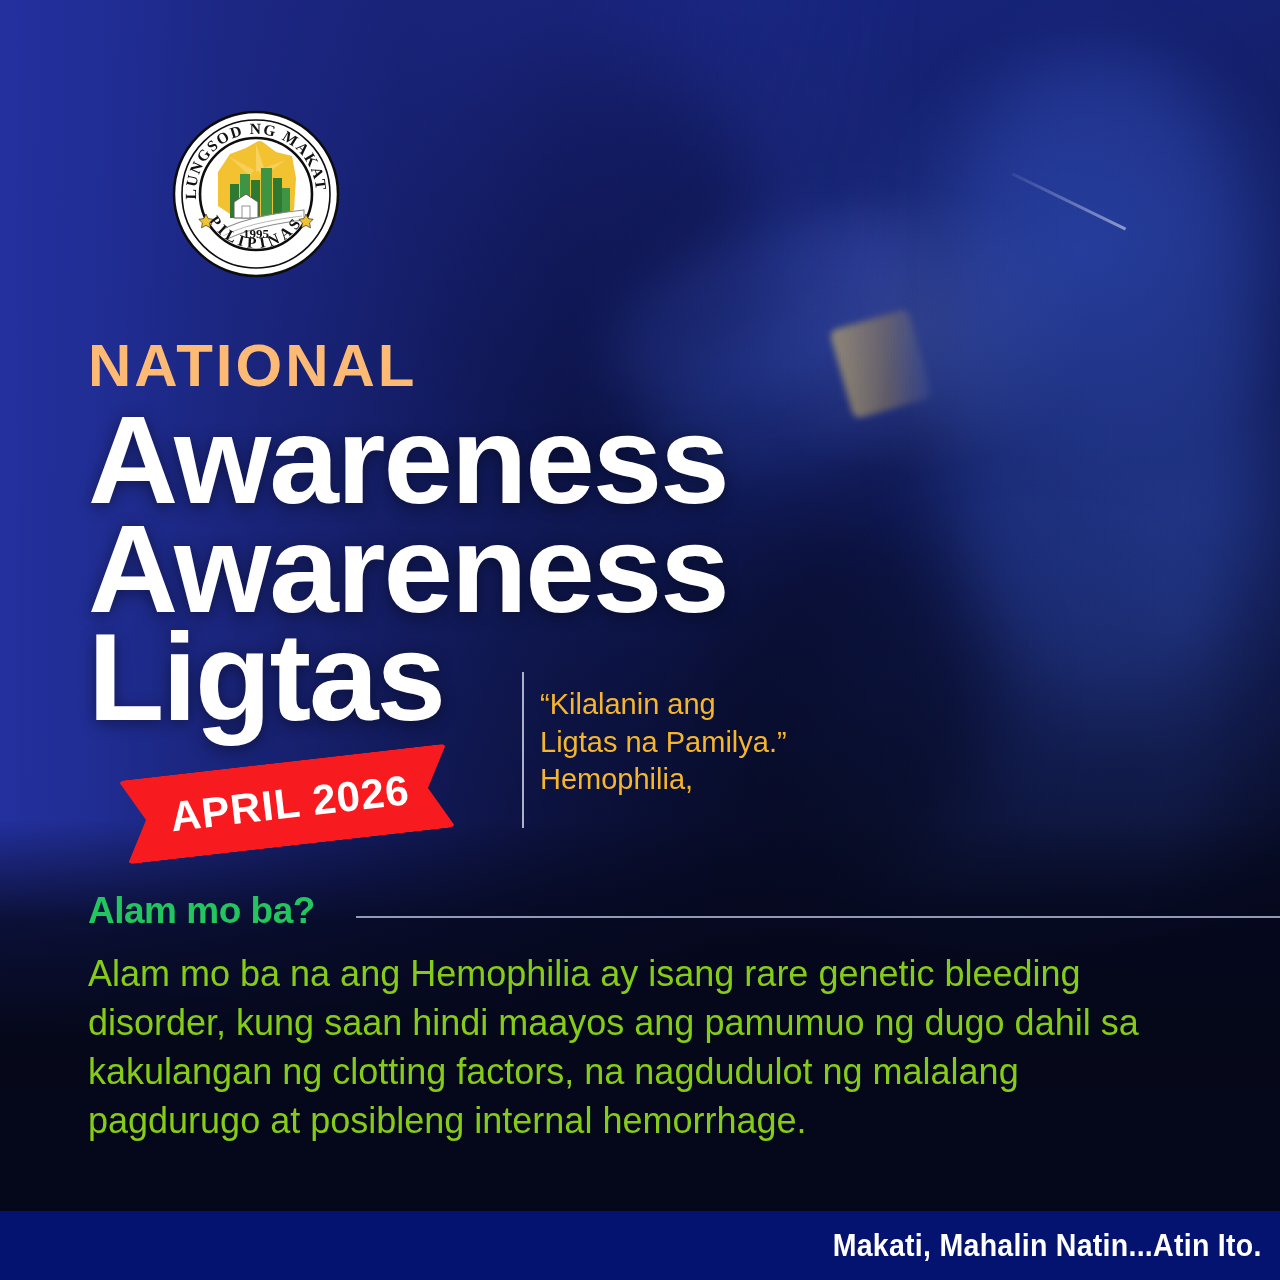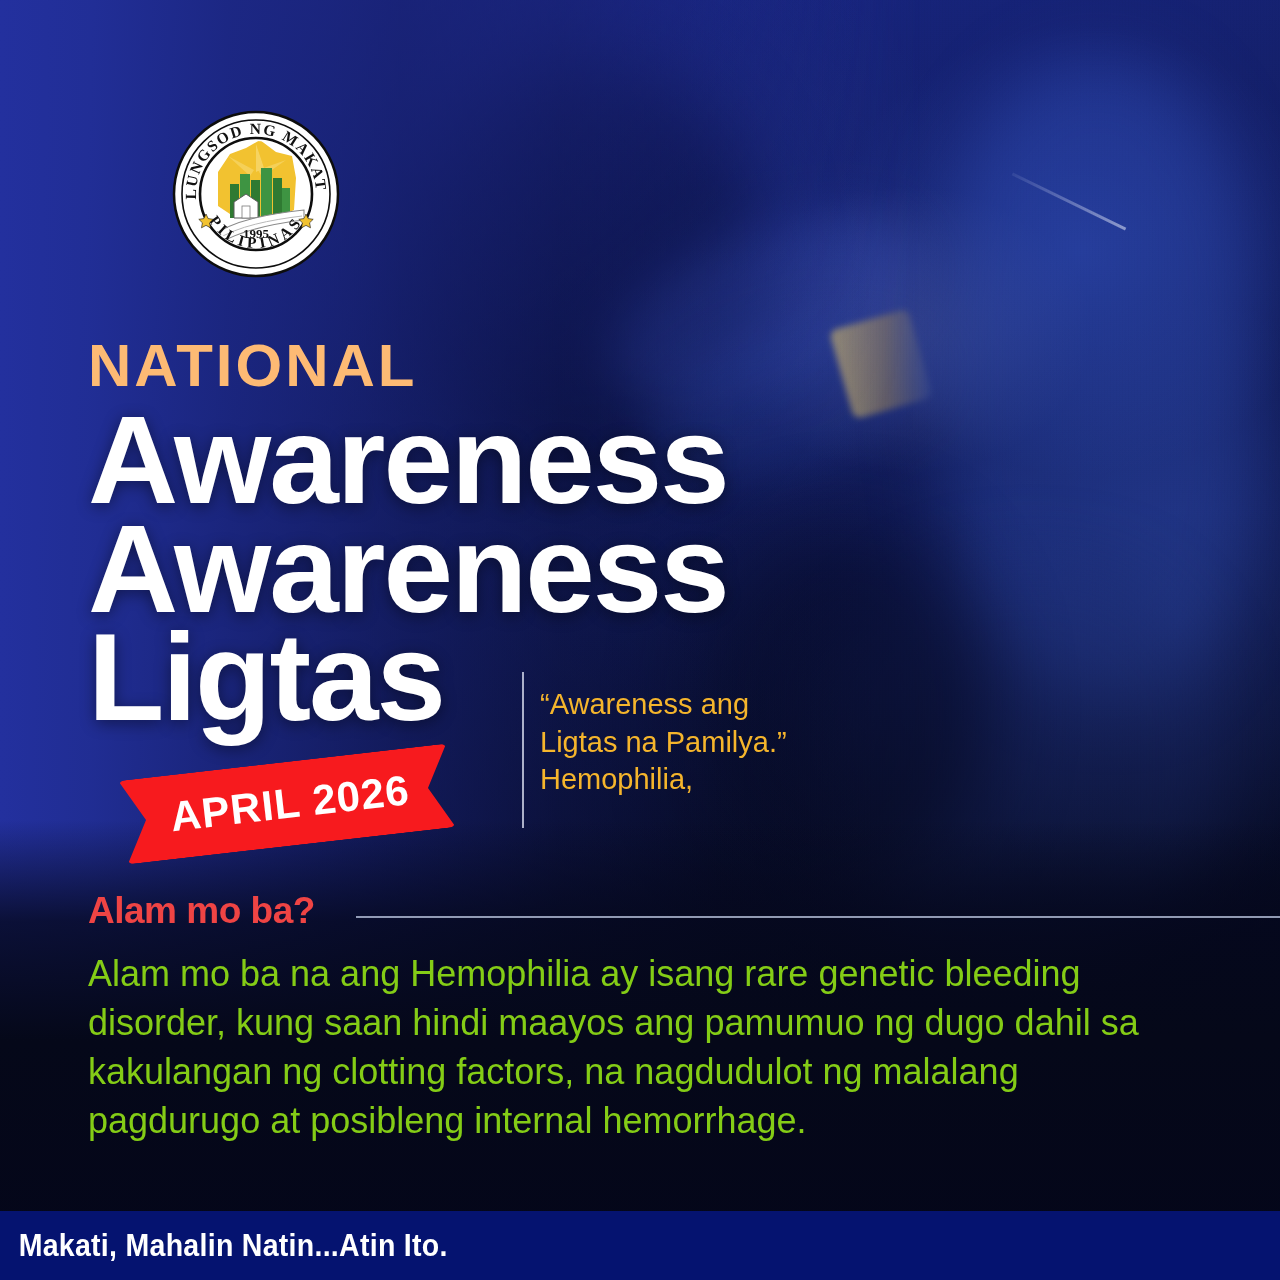--- a/index.html
+++ b/index.html
@@ -119,35 +119,35 @@
     background:rgba(225,230,245,.75);
   }
   .tagline{
     position:absolute;left:540px;top:686px;width:350px;
     color:#f5b52c;font-size:29px;line-height:1.30;font-weight:500;
   }
 
   
   .dyk-head{
     position:absolute;left:88px;top:890px;
-    color:#ef4444;font-size:37px;font-weight:bold;letter-spacing:-.5px;
+    color:#22c55e;font-size:37px;font-weight:bold;letter-spacing:-.5px;
   }
   .dyk-rule{
     position:absolute;left:356px;top:916px;right:0;height:2px;
     background:rgba(200,210,235,.72);
   }
   .dyk-body{
     position:absolute;left:88px;top:950px;width:1110px;
     color:#84cc16;font-size:36px;line-height:1.36;font-weight:400;
   }
 
   
   .footer{
     position:absolute;left:0;right:0;bottom:0;height:69px;
-    background:#051370;display:flex;align-items:center;justify-content:flex-start;
+    background:#051370;display:flex;align-items:center;justify-content:flex-end;
   }
   .footer-text{
     color:#ffffff;font-size:31px;font-weight:bold;letter-spacing:.3px;
     font-family:"Liberation Sans Narrow","Liberation Sans",sans-serif;
     transform:scaleX(.92);
   }
 </style>
 </head>
 <body>
 
@@ -224,21 +224,21 @@
     <div class="title-line t3">Ligtas</div>
   </div>
 
   <div class="ribbon">
     <div class="ribbon-body"></div>
     <div class="ribbon-text">APRIL 2026</div>
   </div>
 
   <div class="tag-rule"></div>
   <div class="tagline">
-    <div>“Awareness ang</div>
+    <div>“Kilalanin ang</div>
     <div>Ligtas na Pamilya.”</div>
     <div>Hemophilia,</div>
   </div>
 
   <div class="dyk-head">Alam mo ba?</div>
   <div class="dyk-rule"></div>
   <div class="dyk-body">Alam mo ba na ang Hemophilia ay isang rare genetic bleeding disorder, kung saan hindi maayos ang pamumuo ng dugo dahil sa kakulangan ng clotting factors, na nagdudulot ng malalang pagdurugo at posibleng internal hemorrhage.</div>
 
   <div class="footer">
     <div class="footer-text">Makati, Mahalin Natin...Atin Ito.</div>

